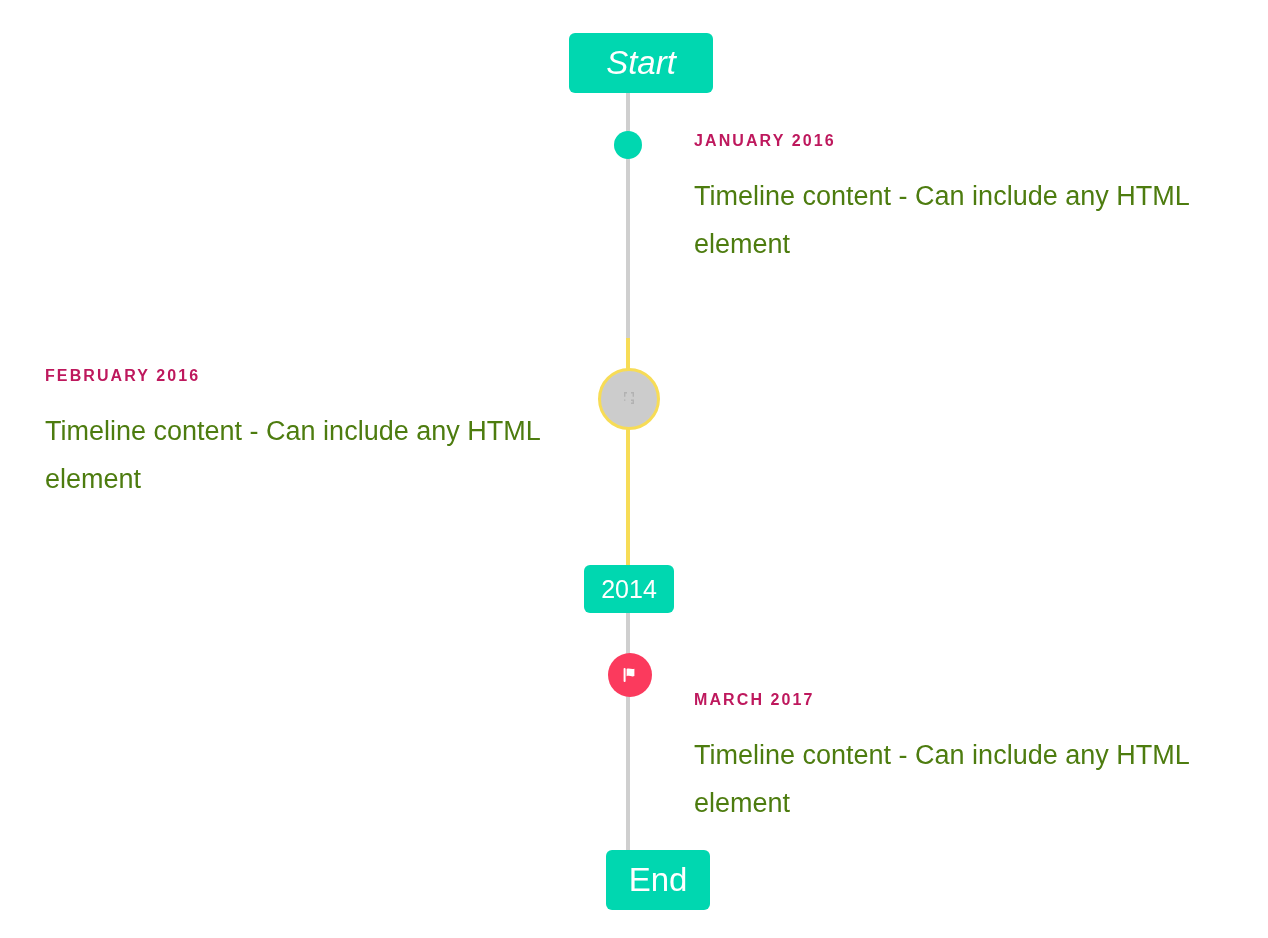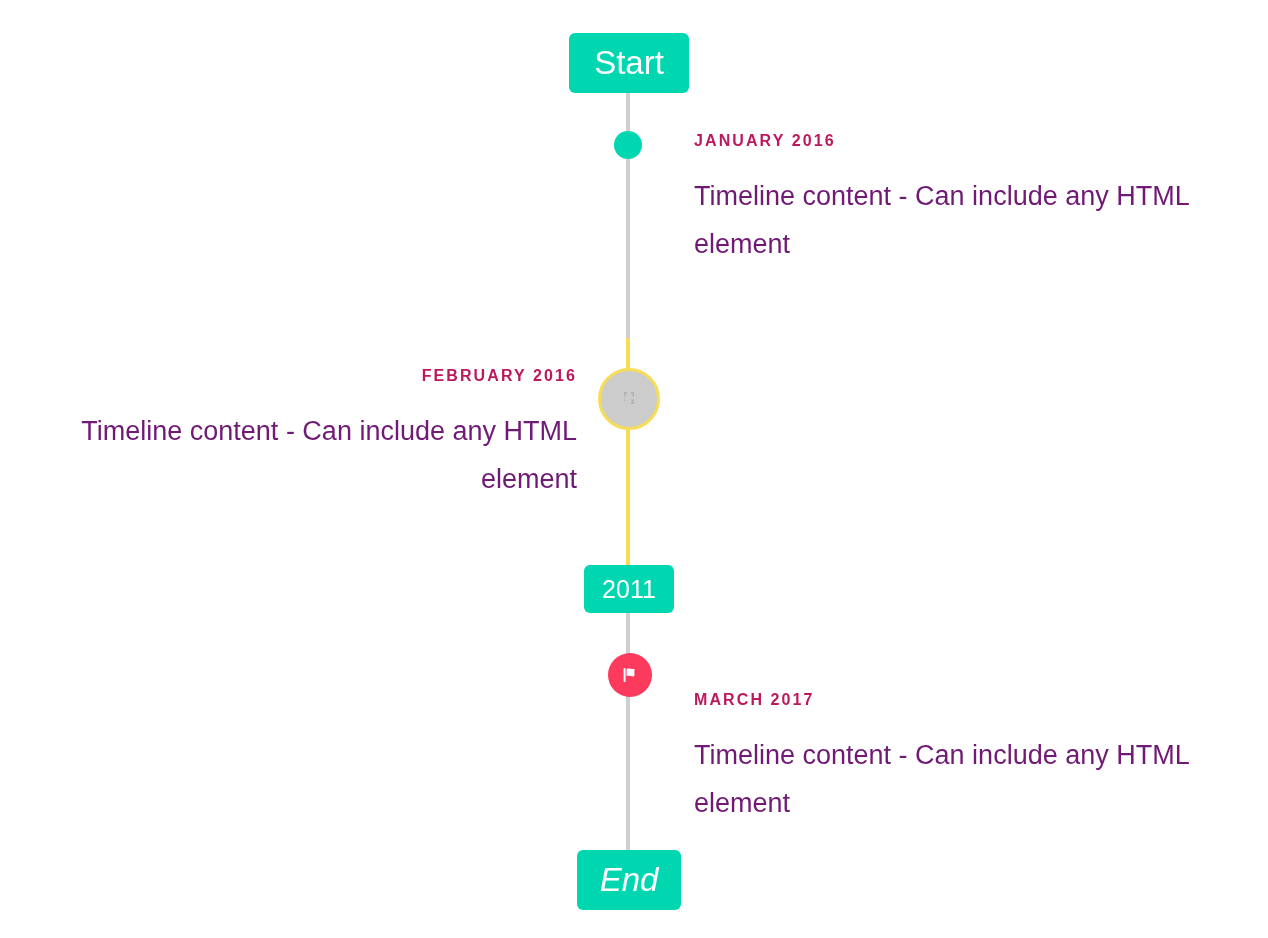--- a/index.html
+++ b/index.html
@@ -41,33 +41,33 @@
     display: flex;
     align-items: center;
     justify-content: center;
     box-sizing: border-box;
     font-weight: 400;
     z-index: 4;
     white-space: nowrap;
   }
   .cap-start {
     left: 569px; top: 33px;
-    width: 120px; height: 60px;
+    width: 144px; height: 60px;
     font-size: 33px;
+    font-style: italic;
   }
   .cap-mid {
     left: 584px; top: 565px;
     width: 90px; height: 48px;
     font-size: 25px;
   }
   .cap-end {
-    left: 577px; top: 850px;
+    left: 606px; top: 850px;
     width: 104px; height: 60px;
     font-size: 33px;
-    font-style: italic;
   }
 
   
   .marker {
     position: absolute;
     box-sizing: border-box;
     border-radius: 50%;
     z-index: 5;
     display: flex;
     align-items: center;
@@ -94,39 +94,39 @@
   
   .placeholder-glyph {
     opacity: 0.30;
     display: block;
   }
 
   
   .entry { position: absolute; }
 
   .entry-right { left: 694px; width: 528px; text-align: left; }
-  .entry-left  { left: 52px;  width: 525px; text-align: right; }
+  .entry-left  { left: 45px;  width: 525px; }
 
   .entry-jan { top: 131px; }
   .entry-feb { top: 366px; }
   .entry-mar { top: 649px; margin-top: 41px; }
 
   .entry-date {
     font-size: 16px;
     font-weight: 700;
     letter-spacing: 2.1px;
     color: #be185d;
     text-transform: uppercase;
     line-height: 1.2;
     margin: 0 0 22px 0;
   }
   .entry-body {
     font-size: 27px;
     font-weight: 400;
-    color: #701a75;
+    color: #4d7c0f;
     line-height: 1.78;
     margin: 0;
   }
 </style>
 </head>
 <body>
 
 <div class="timeline">
 
   <div class="spine spine-top"></div>
@@ -147,21 +147,21 @@
       <path d="M11 2 h3 v4.8 h-1.4 v-3.2 h-1.6 z" fill="#777777"></path>
       <path d="M4 9.4 h1.4 v1.4 h-1.4 z" fill="#777777"></path>
       <path d="M11 9.4 h3 v4.6 h-3 v-1.5 h1.6 v-1.6 h-1.6 z" fill="#777777"></path>
     </svg>
   </div>
   <div class="entry entry-left entry-feb">
     <p class="entry-date">February 2016</p>
     <p class="entry-body">Timeline content - Can include any HTML element</p>
   </div>
 
-  <div class="cap cap-mid">2011</div>
+  <div class="cap cap-mid">2014</div>
 
   <div class="marker marker-flag">
     <svg width="22" height="22" viewBox="0 0 22 22">
       <rect x="4.6" y="4" width="2" height="14" rx="0.9" fill="#ffffff"></rect>
       <path d="M7.6 4.9 c2.6 -1.3 5.2 1.1 7.8 -0.2 v7.3 c-2.6 1.3 -5.2 -1.1 -7.8 0.2 z" fill="#ffffff"></path>
     </svg>
   </div>
   <div class="entry entry-right entry-mar">
     <p class="entry-date">March 2017</p>
     <p class="entry-body">Timeline content - Can include any HTML element</p>

